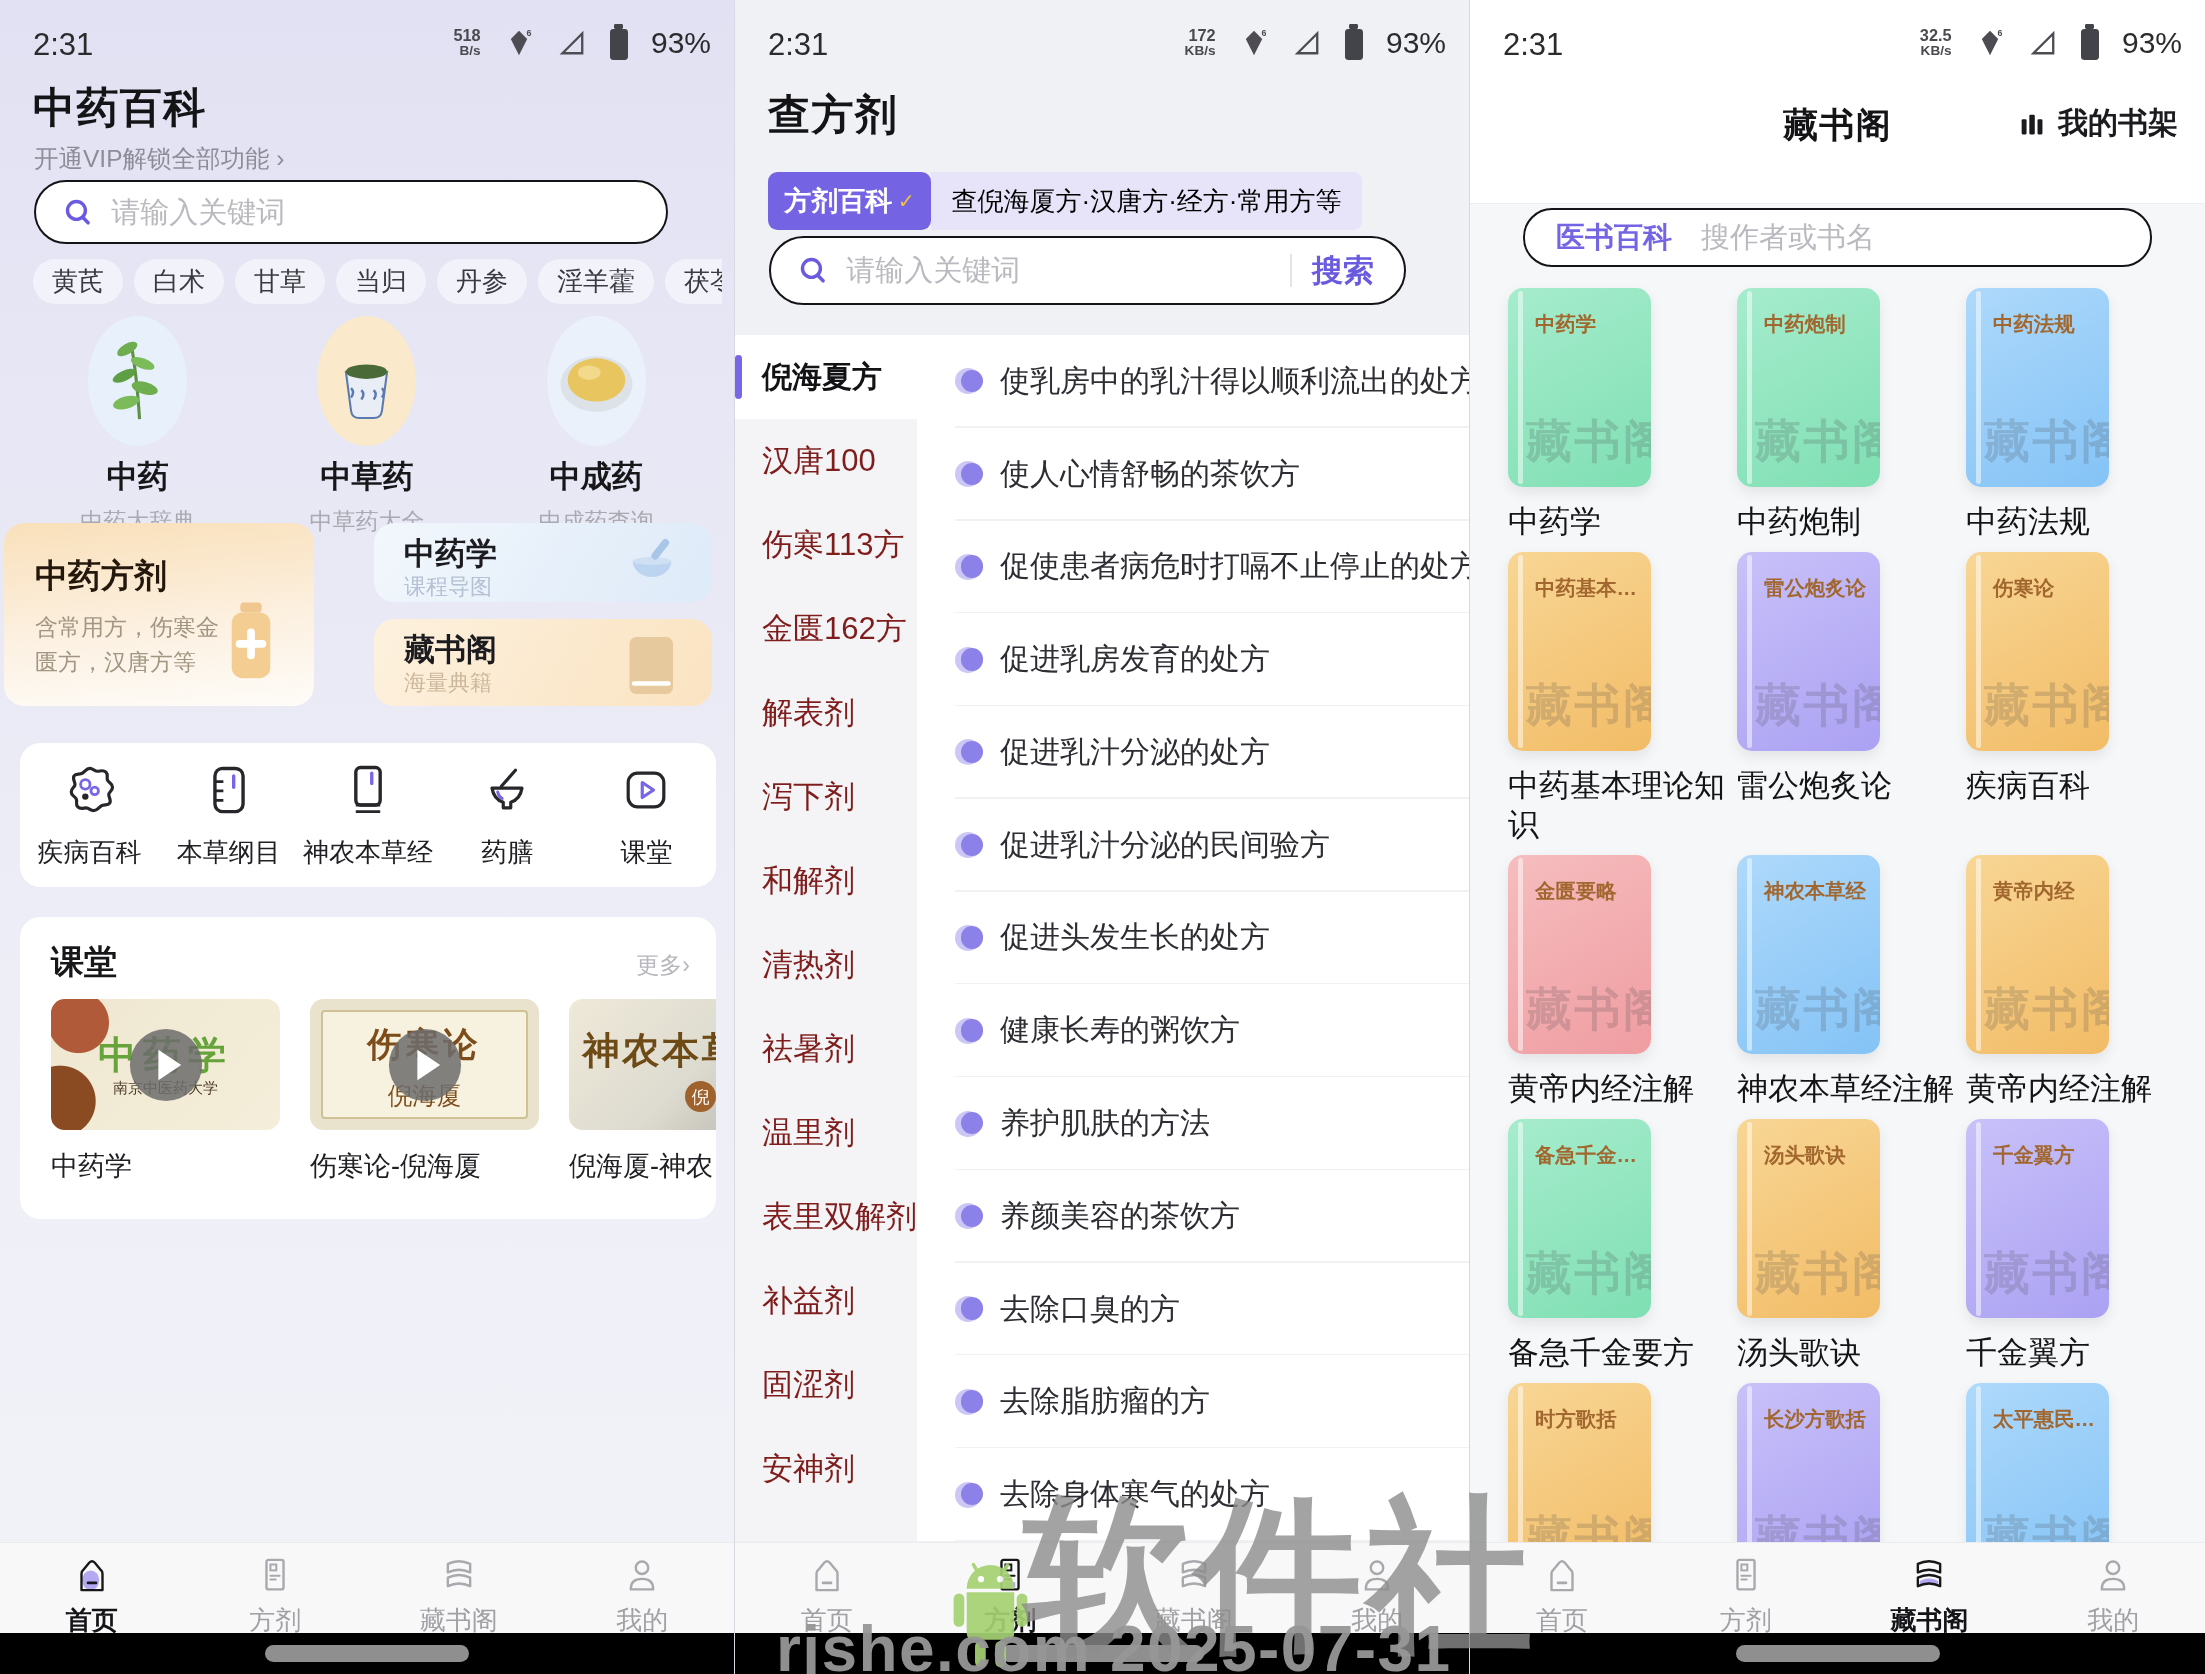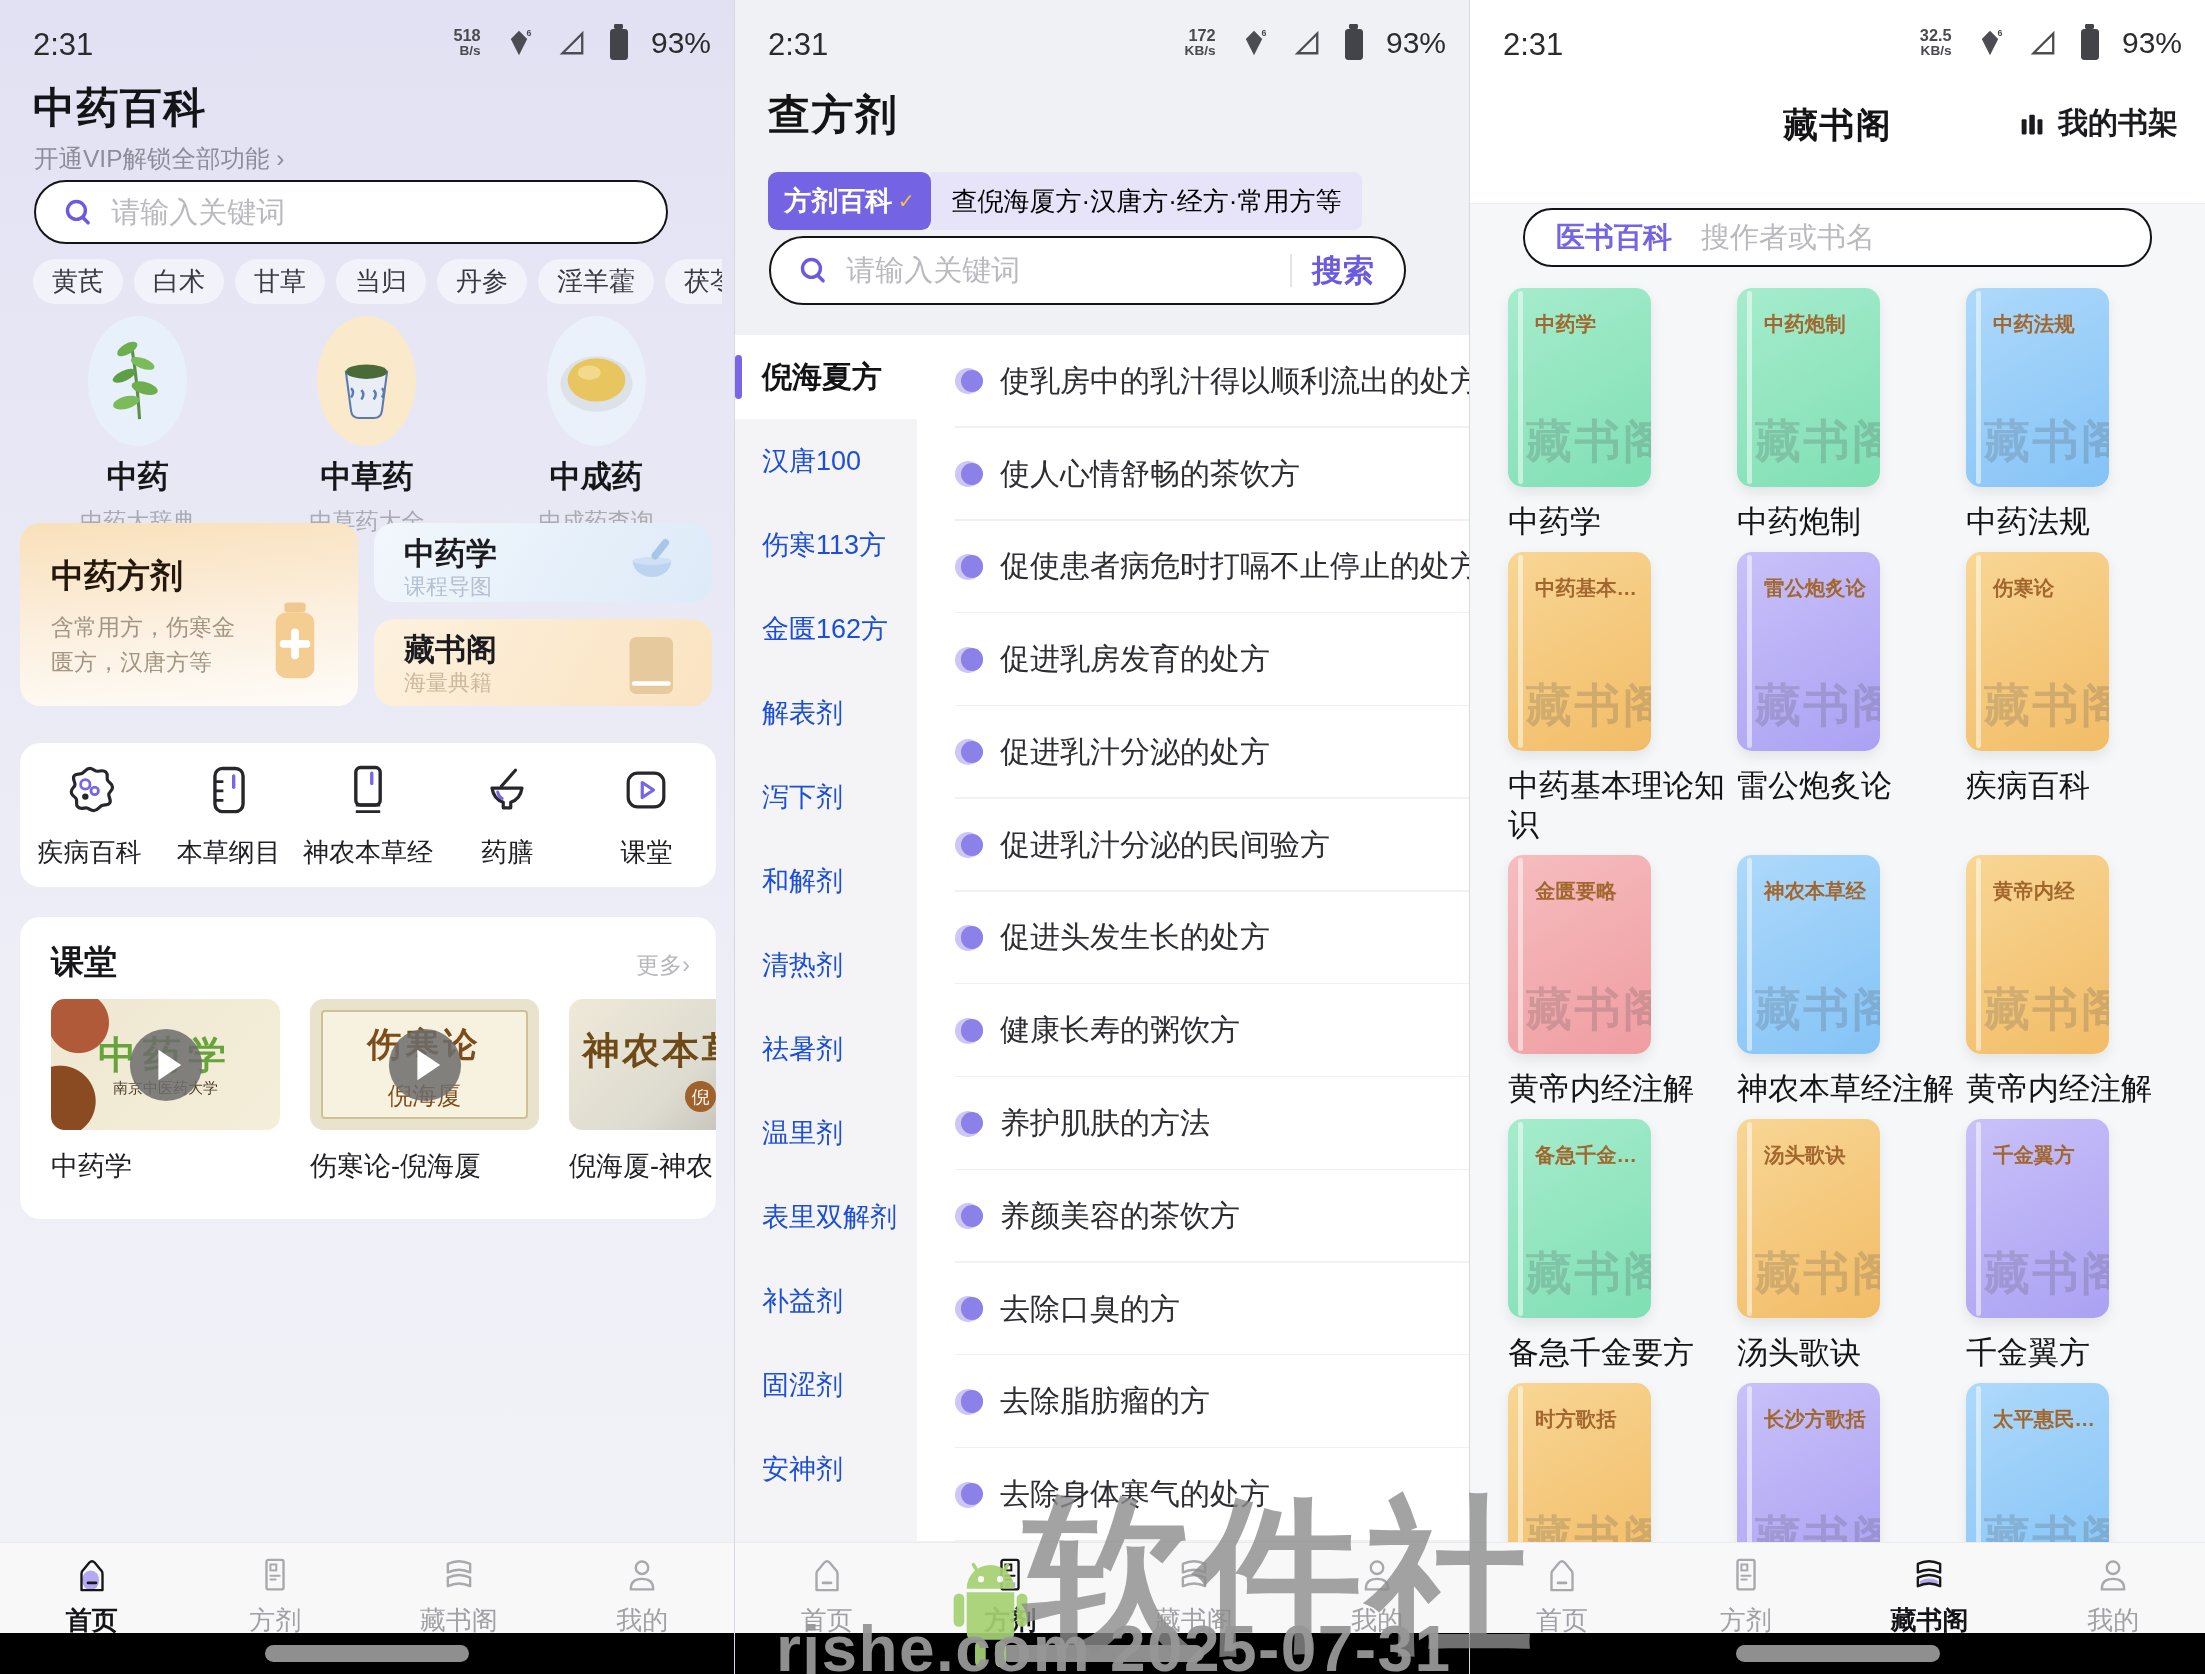--- a/index.html
+++ b/index.html
@@ -46,21 +46,21 @@
   #home-search { left:34px; top:180px; width:634px; height:64px; }
   .tags { position:absolute; left:33px; top:259px; width:689px; display:flex; gap:11px; overflow:hidden; white-space:nowrap; }
   .tag { flex:0 0 auto; height:45px; line-height:45px; padding:0 19px; border-radius:22.5px; background:rgba(255,255,255,.5); font-size:26px; color:#3a3a40; cursor:pointer; }
   .cats { position:absolute; left:23px; right:23px; top:314px; display:flex; }
   .cat { flex:1; display:flex; flex-direction:column; align-items:center; cursor:pointer; }
   .cat-img { width:103px; height:131px; }
   .cat-label { margin-top:11px; font-size:31px; font-weight:800; color:#17171a; }
   .cat-sub { margin-top:8.2px; font-size:23px; color:#a9a9b1; }
 
   .card { position:absolute; border-radius:20.4px; cursor:pointer; overflow:hidden; }
-  #card-fangji { left:20px; top:523px; width:338px; height:183px; background:linear-gradient(175deg,#f9e0ba 0%,#fcf0e0 55%,#fefcf8 100%); }
+  #card-fangji { left:4px; top:523px; width:310px; height:183px; background:linear-gradient(175deg,#f9e0ba 0%,#fcf0e0 55%,#fefcf8 100%); }
   #card-fangji .c-title { position:absolute; left:31px; top:31px; font-size:33px; font-weight:800; color:#24180c; }
   #card-fangji .c-desc { position:absolute; left:31px; top:87px; width:191px; font-size:23px; line-height:1.52; color:#a29582; }
   .bottle { position:absolute; right:38px; bottom:26px; width:50px; height:79px; }
   #card-zyx { left:374px; top:523px; width:338px; height:79px; background:linear-gradient(120deg,#f2f7fc,#ddeaf8); }
   #card-csg { left:374px; top:619px; width:338px; height:87px; background:linear-gradient(120deg,#fdf1de,#fae3c1); }
   .mini-title { position:absolute; left:30px; top:9.5px; font-size:31px; font-weight:800; color:#1c1c20; }
   .mini-sub { position:absolute; left:30px; top:49px; font-size:22px; }
   #card-zyx .mini-sub { color:#b4c1d4; }
   #card-csg .mini-sub { color:#ccb89c; }
   .mini-icon { position:absolute; right:30px; top:9.5px; width:60px; height:60px; }
@@ -96,21 +96,21 @@
   .fj-title { position:absolute; left:33px; top:87px; font-size:42px; font-weight:800; color:#141417; letter-spacing:1.4px; }
   .fj-badges { position:absolute; left:33px; top:172px; display:flex; align-items:stretch; }
   .fj-badge { background:#7464e4; color:#fff; font-size:27px; font-weight:700; border-radius:9.5px; padding:11px 16.3px; display:flex; align-items:center; gap:5.4px; }
   .fj-badge .chk { color:#f6c33c; font-size:20.4px; font-weight:900; }
   .fj-note { background:#e7e4f9; color:#000000; font-size:26px; display:flex; align-items:center; padding:0 20.4px; border-radius:0 8.2px 8.2px 0; }
   #fj-search { left:34px; top:236px; width:637px; height:69px; }
   .fj-divider { width:2px; height:33px; background:#e3e3e8; margin:0 20.4px 0 6.8px; }
   .fj-searchbtn { font-size:31px; font-weight:700; color:#6a5ae0; margin-right:30px; cursor:pointer; flex:0 0 auto; }
   .fj-content { position:absolute; left:0; right:0; top:335px; bottom:133px; background:#fff; display:flex; overflow:hidden; }
   .fj-sidebar { flex:0 0 182px; background:#f4f4f6; display:flex; flex-direction:column; }
-  .fj-side-item { position:relative; height:84px; display:flex; align-items:center; padding-left:27px; font-size:27px; color:#1d4ed8; cursor:pointer; white-space:nowrap; }
+  .fj-side-item { position:relative; height:84px; display:flex; align-items:center; padding-left:27px; font-size:31px; color:#7f1d1d; cursor:pointer; white-space:nowrap; }
   .fj-side-item.active { background:#fff; color:#131316; font-weight:800; font-size:30px; }
   .fj-side-item.active::before { content:""; position:absolute; left:0; top:20.4px; width:6.8px; height:44px; border-radius:3.4px; background:#7767e6; }
   .fj-list { flex:1; display:flex; flex-direction:column; }
   .fj-row { position:relative; height:94px; display:flex; align-items:center; padding:0 30px 0 38px; cursor:pointer; }
   .fj-row::after { content:""; position:absolute; left:38px; right:0; bottom:0; height:1.4px; background:#f1f1f4; }
   .bullet { position:relative; width:26px; height:26px; border-radius:50%; background:#cdc7f6; flex:0 0 auto; }
   .bullet::after { content:""; position:absolute; right:-2px; top:1.4px; width:22.5px; height:22.5px; border-radius:50%; background:#8c81e9; }
   .fj-text { flex:1; margin-left:19px; font-size:30px; color:#2d2d33; white-space:nowrap; overflow:hidden; text-overflow:ellipsis; }
 
   

